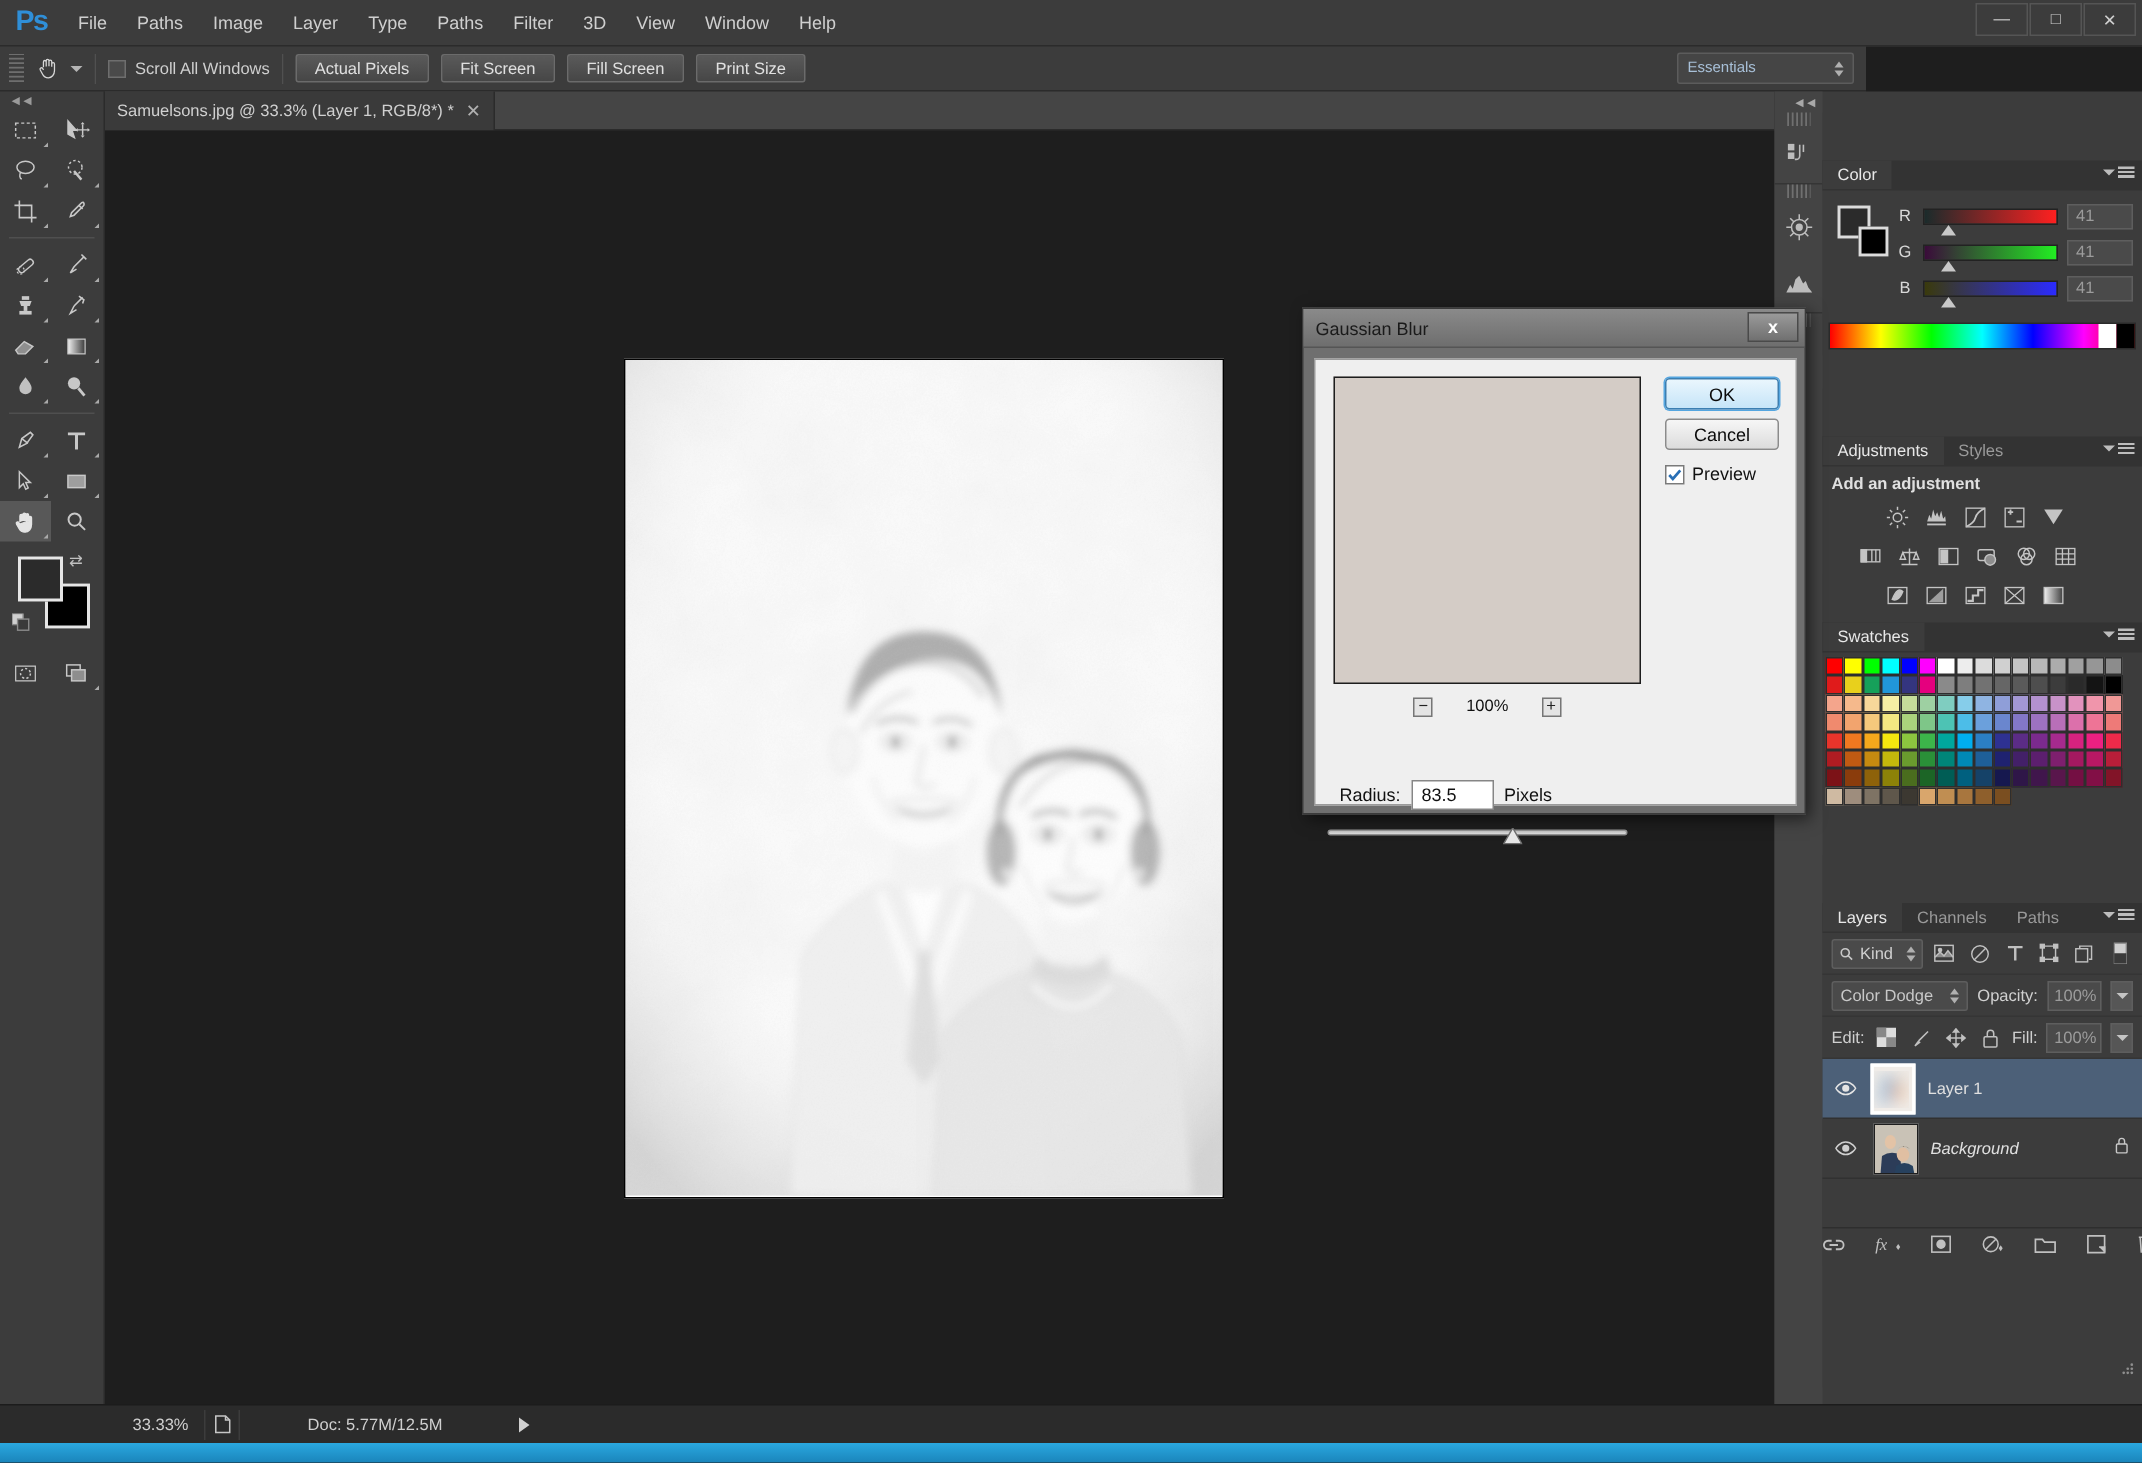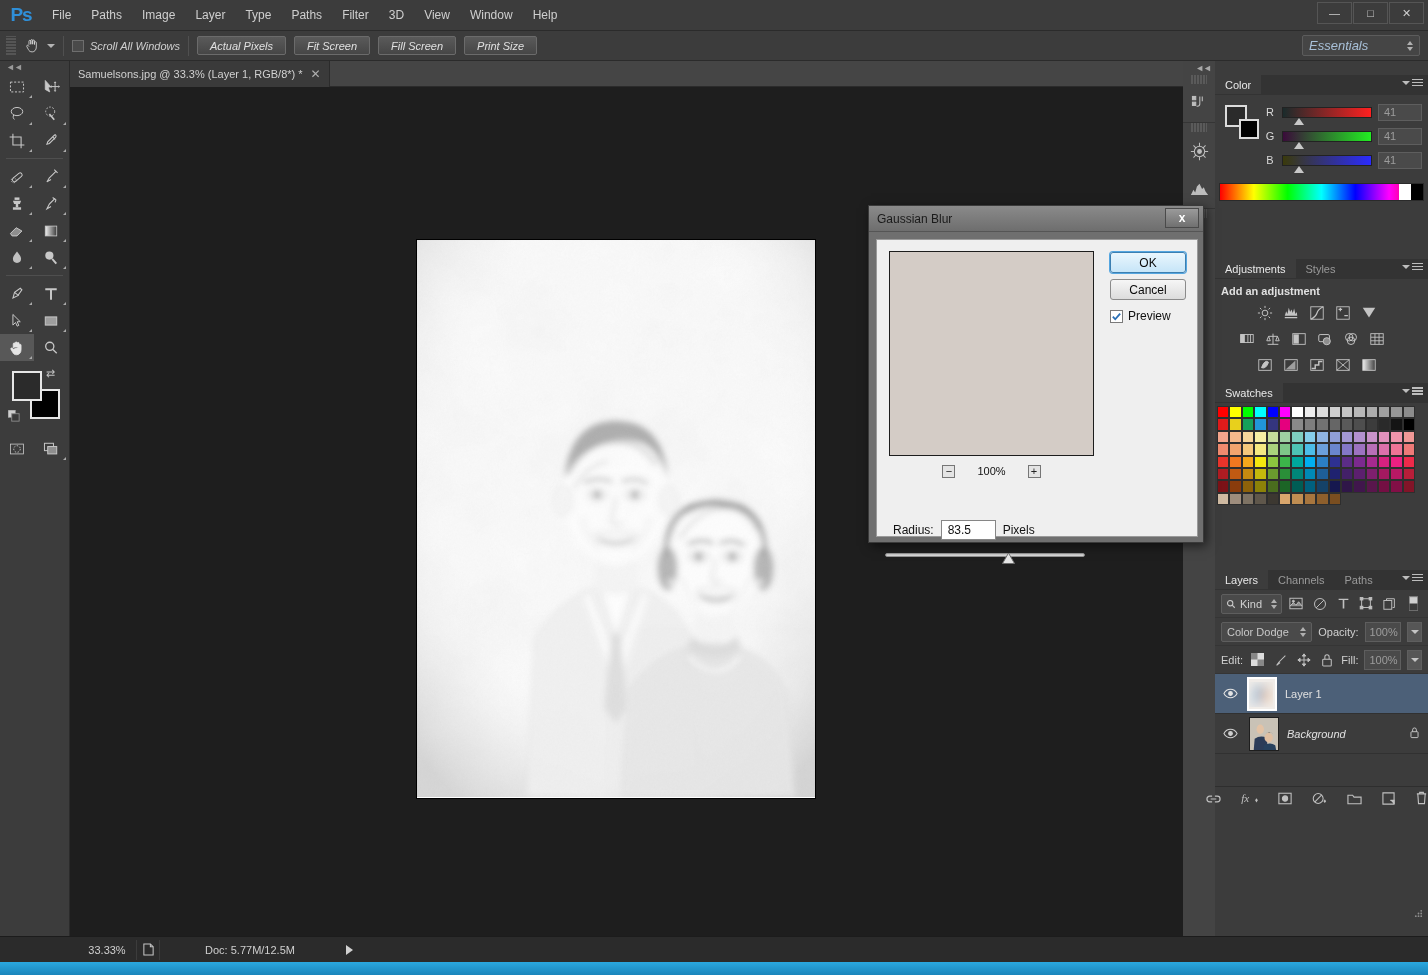--- a/index.html
+++ b/index.html
@@ -10,38 +10,38 @@
   #menubar { position:absolute; left:0; top:0; width:1428px; height:31px;
     background:#3c3c3c; border-bottom:1px solid #2b2b2b; display:flex; align-items:center; }
   #ps-logo { width:42px; text-align:center; color:#2f8fd8; font-size:19px; font-weight:bold;
     letter-spacing:-1px; }
   .menu-item { color:#cfcfcf; font-size:12px; padding:4px 10px; cursor:default; }
   #winctl { position:absolute; right:4px; top:2px; display:flex; gap:1px; }
   .wbtn { width:35px; height:22px; background:#3c3c3c; border:1px solid #555;
     color:#d0d0d0; font-size:11px; display:flex; align-items:center; justify-content:center; }
 
   
-  #optbar { position:absolute; left:0; top:31px; width:1428px; height:30px;
-    background:#3c3c3c; border-bottom:1px solid #2b2b2b; display:flex; align-items:center;font-style:italic; }
+  #optbar { position:absolute; left:0; top:31px; width:1244px; height:30px;
+    background:#3c3c3c; border-bottom:1px solid #2b2b2b; display:flex; align-items:center; }
   .grip { width:10px; height:20px; margin:0 4px 0 6px;
     background:repeating-linear-gradient(to bottom,#6e6e6e 0 1px,transparent 1px 3px);
     background-size:100% 3px; background-position:center; }
   #hand-opt { width:24px; height:22px; display:flex; align-items:center; justify-content:center; }
   .caret-dn { width:0;height:0;border-left:4px solid transparent;border-right:4px solid transparent;
     border-top:4px solid #b4b4b4; margin-left:3px; }
   .vsep { width:1px; height:20px; background:#2b2b2b; margin:0 8px;
     border-right:1px solid #505050; }
   .cb { width:12px; height:12px; background:#4a4a4a; border:1px solid #6e6e6e; }
   #scrollall { display:flex; align-items:center; gap:6px; color:#cfcfcf; font-size:11px; }
   .optbtn { height:19px; padding:0 12px; background:linear-gradient(#5a5a5a,#464646);
     border:1px solid #6b6b6b; border-radius:2px; color:#e0e0e0; font-size:11px;
     display:flex; align-items:center; justify-content:center; margin-right:8px; }
   #workspace { position:absolute; right:8px; top:4px; width:118px; height:21px;
     background:#454545; border:1px solid #5c5c5c; border-radius:2px; color:#a8c0d8;
-    font-size:13px; display:flex; align-items:center; padding:0 6px; }
+    font-size:10px; display:flex; align-items:center; padding:0 6px; }
   .spin { margin-left:auto; display:flex; flex-direction:column; gap:2px; }
   .spin i { width:0;height:0;border-left:3px solid transparent;border-right:3px solid transparent;
     border-bottom:4px solid #b0b0b0; display:block; }
   .spin i.dn { border-bottom:none; border-top:4px solid #b0b0b0; }
 
   
   #toolbar { position:absolute; left:0; top:61px; width:70px; height:875px;
     background:#3c3c3c; border-right:1px solid #2b2b2b; }
   #tb-grip { height:12px; display:flex; align-items:center; justify-content:flex-start;
     padding-left:6px; }
@@ -96,21 +96,21 @@
     background:#3c3c3c; }
   #railcol { position:absolute; left:0; top:0; width:32px; height:875px; background:#444; }
   .railgrip { height:9px; background:repeating-linear-gradient(to right,#707070 0 1px,transparent 1px 3px);
     background-size:3px 100%; background-position:center; margin:0 8px; }
   .railbtn { height:38px; display:flex; align-items:center; justify-content:center; color:#bdbdbd; }
   .railsep { height:1px; background:#353535; }
   #collapse-arrows { height:14px; display:flex; align-items:center; justify-content:flex-end;
     padding-right:4px; color:#a8a8a8; font-size:9px; letter-spacing:-1px; }
 
   .panel { position:absolute; left:32px; width:213px; background:#3c3c3c; }
-  .ptabs { height:20px; background:#333; display:flex; align-items:flex-start; position:relative; }
+  .ptabs { height:20px; background:#333; display:flex; align-items:flex-start; position:relative;margin-top:32px; }
   .ptab { height:19px; padding:0 10px; display:flex; align-items:center; font-size:11px;
     color:#9a9a9a; }
   .ptab.active { background:#3c3c3c; color:#e8e8e8; }
   .pmenu { position:absolute; right:5px; top:4px; display:flex; align-items:center; gap:2px; }
   .pmenu .tri { width:0;height:0;border-left:4px solid transparent;border-right:4px solid transparent;
     border-top:4px solid #bdbdbd; }
   .pmenu .bars { width:11px; height:8px;
     background:repeating-linear-gradient(to bottom,#bdbdbd 0 1.5px,transparent 1.5px 3px); }
   .pbody { padding:6px; }
 
@@ -164,21 +164,21 @@
     display:flex; align-items:center; justify-content:center; }
   .layer { height:40px; display:flex; align-items:center; border-bottom:1px solid #313131;
     padding-right:8px; }
   .layer.selected { background:#4c6078; }
   .eye { width:30px; display:flex; align-items:center; justify-content:center; color:#d0d0d0; }
   .lthumb { width:30px; height:34px; background:#fff; border:1px solid #1e1e1e; margin-right:8px;
     overflow:hidden; position:relative; }
   .lname { color:#e0e0e0; font-size:11px; }
   .lname.ital { font-style:italic; }
   .lockic { margin-left:auto; color:#c8c8c8; }
-  #layerfoot { height:26px; display:flex; align-items:center; justify-content:flex-end; gap:20px;
+  #layerfoot { height:26px; display:flex; align-items:center; justify-content:space-between; gap:20px;
     background:#3c3c3c; border-top:1px solid #2e2e2e; color:#fef9c3; }
 
   
   #dlg { position:absolute; left:868px; top:205px; width:336px; height:338px;
     background:#6f6f6f; border:1px solid #3a3a3a; box-shadow:3px 3px 10px rgba(0,0,0,.55);
     font-family:"Liberation Sans", sans-serif; }
   #dlg-title { height:26px; background:linear-gradient(#8a8a8a,#6e6e6e);
     display:flex; align-items:center; padding-left:8px; color:#1a1a1a; font-size:12px;
     border-bottom:1px solid #555; }
   #dlg-close { position:absolute; right:4px; top:2px; width:34px; height:20px;

